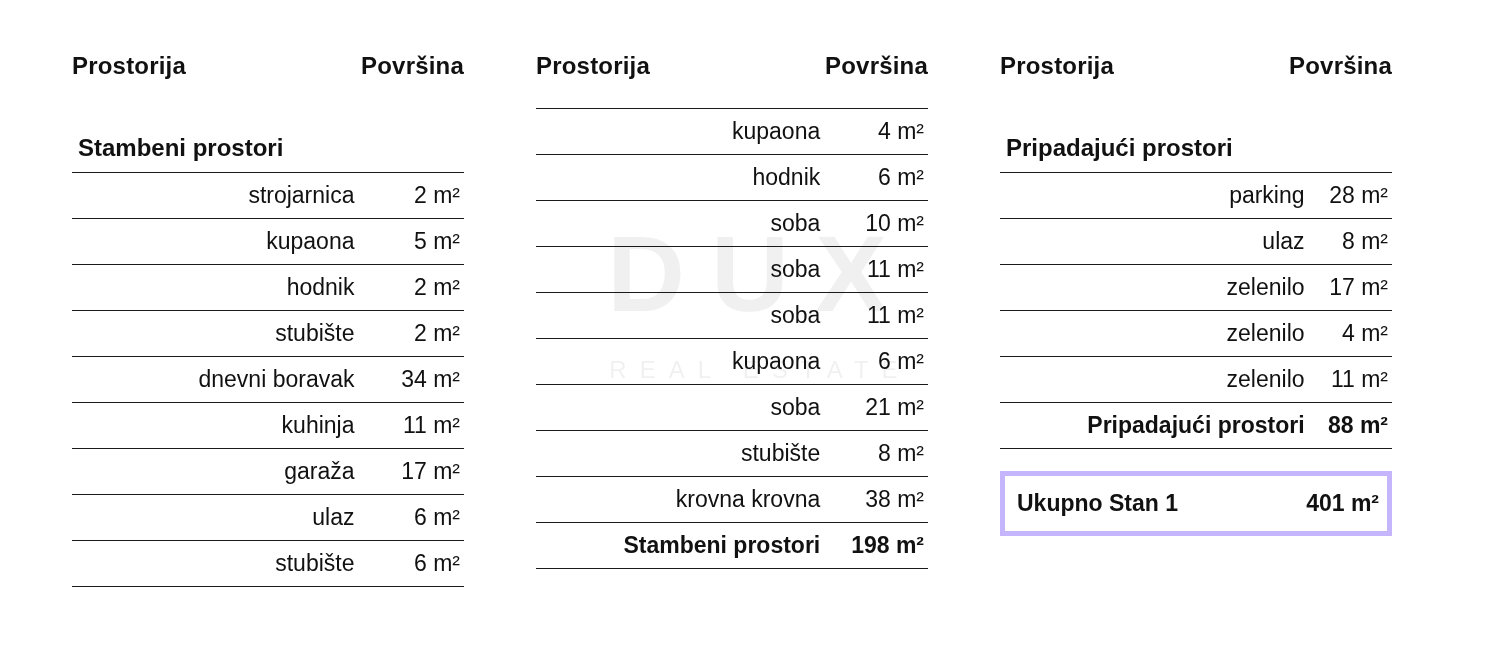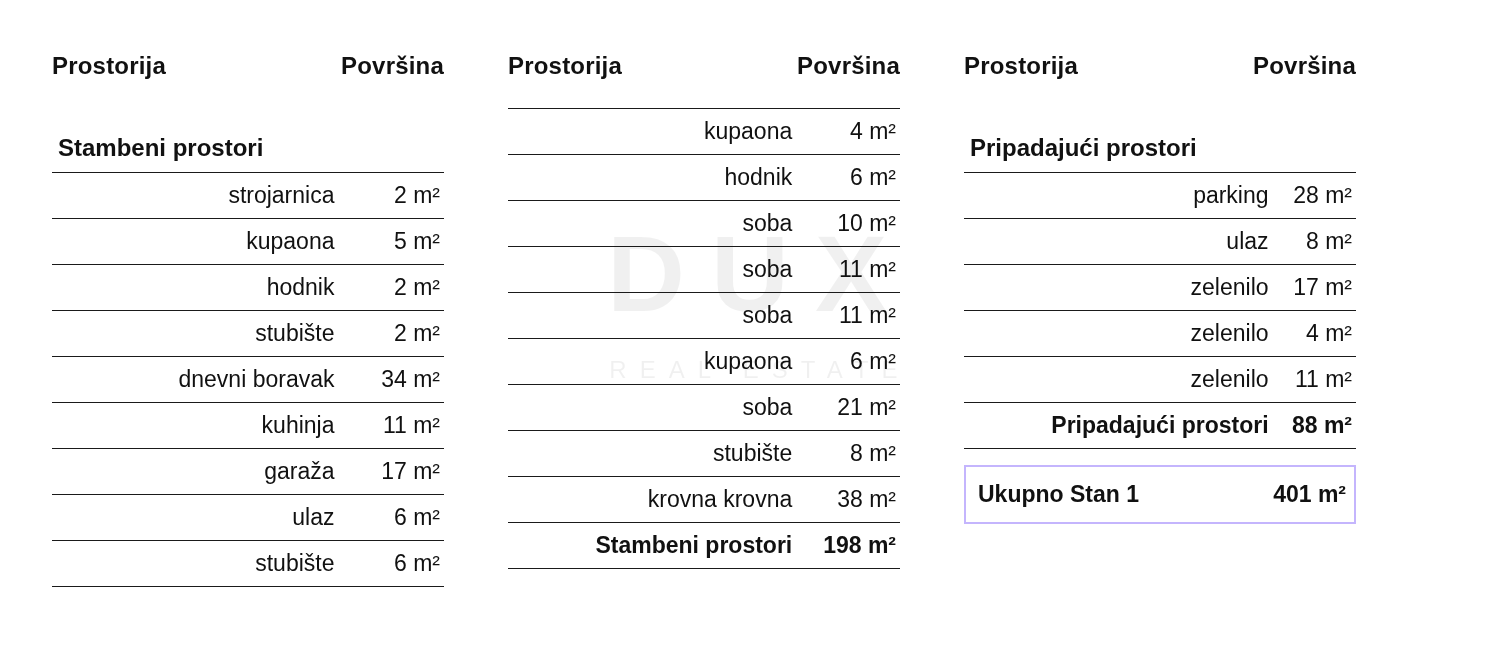--- a/index.html
+++ b/index.html
@@ -41,23 +41,23 @@
     font-size: 24px;
     letter-spacing: 13px;
     color: rgba(0,0,0,0.06);
     text-align: center;
   }
 
   #sheet {
     position: relative;
     z-index: 10;
     display: flex;
-    padding: 52px 60px 0 52px;
+    padding: 52px 60px 0 72px;
     box-sizing: border-box;
-    gap: 0;
+    gap: 8px;
   }
 
   .column {
     width: 392px;
     margin-right: 64px;
   }
   .column:last-child {
     margin-right: 0;
   }
 
@@ -104,22 +104,22 @@
     text-align: right;
     padding-right: 4px;
     white-space: nowrap;
   }
   table.rooms tr.total td {
     font-weight: bold;
     border-top: 1px solid #1a1a1a;
   }
 
   .grand-total {
-    margin-top: 16px;
-    border: 2px solid #c4b5fd;
+    margin-top: 22px;
+    border: 5px solid #c4b5fd;
     display: flex;
     justify-content: space-between;
     align-items: center;
     font-size: 23px;
     font-weight: bold;
     padding: 14px 8px 14px 12px;
     box-sizing: border-box;
   }
 </style>
 </head>

